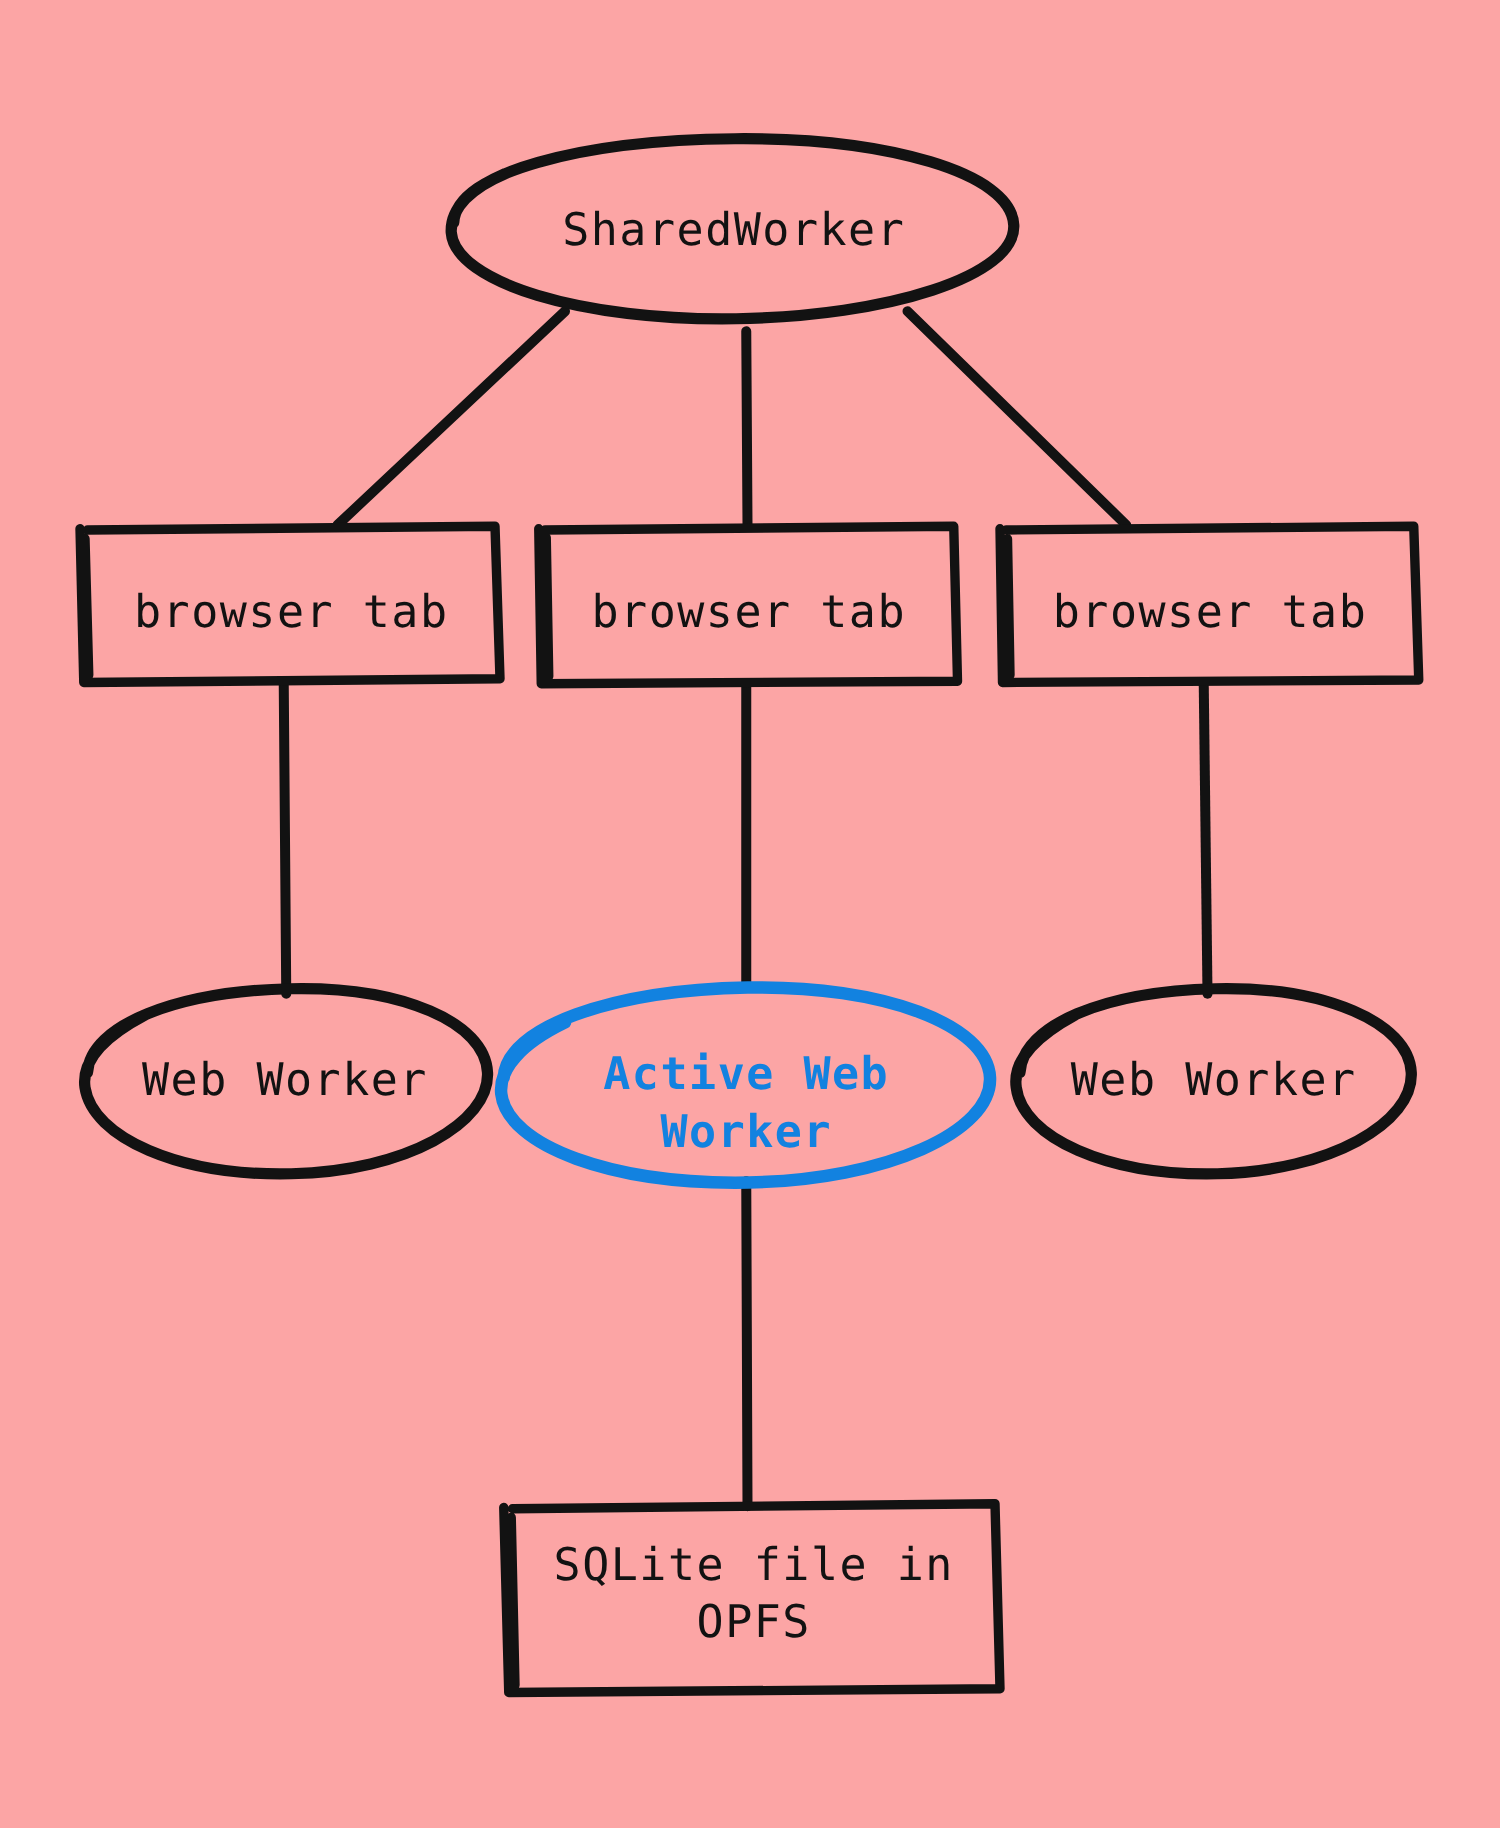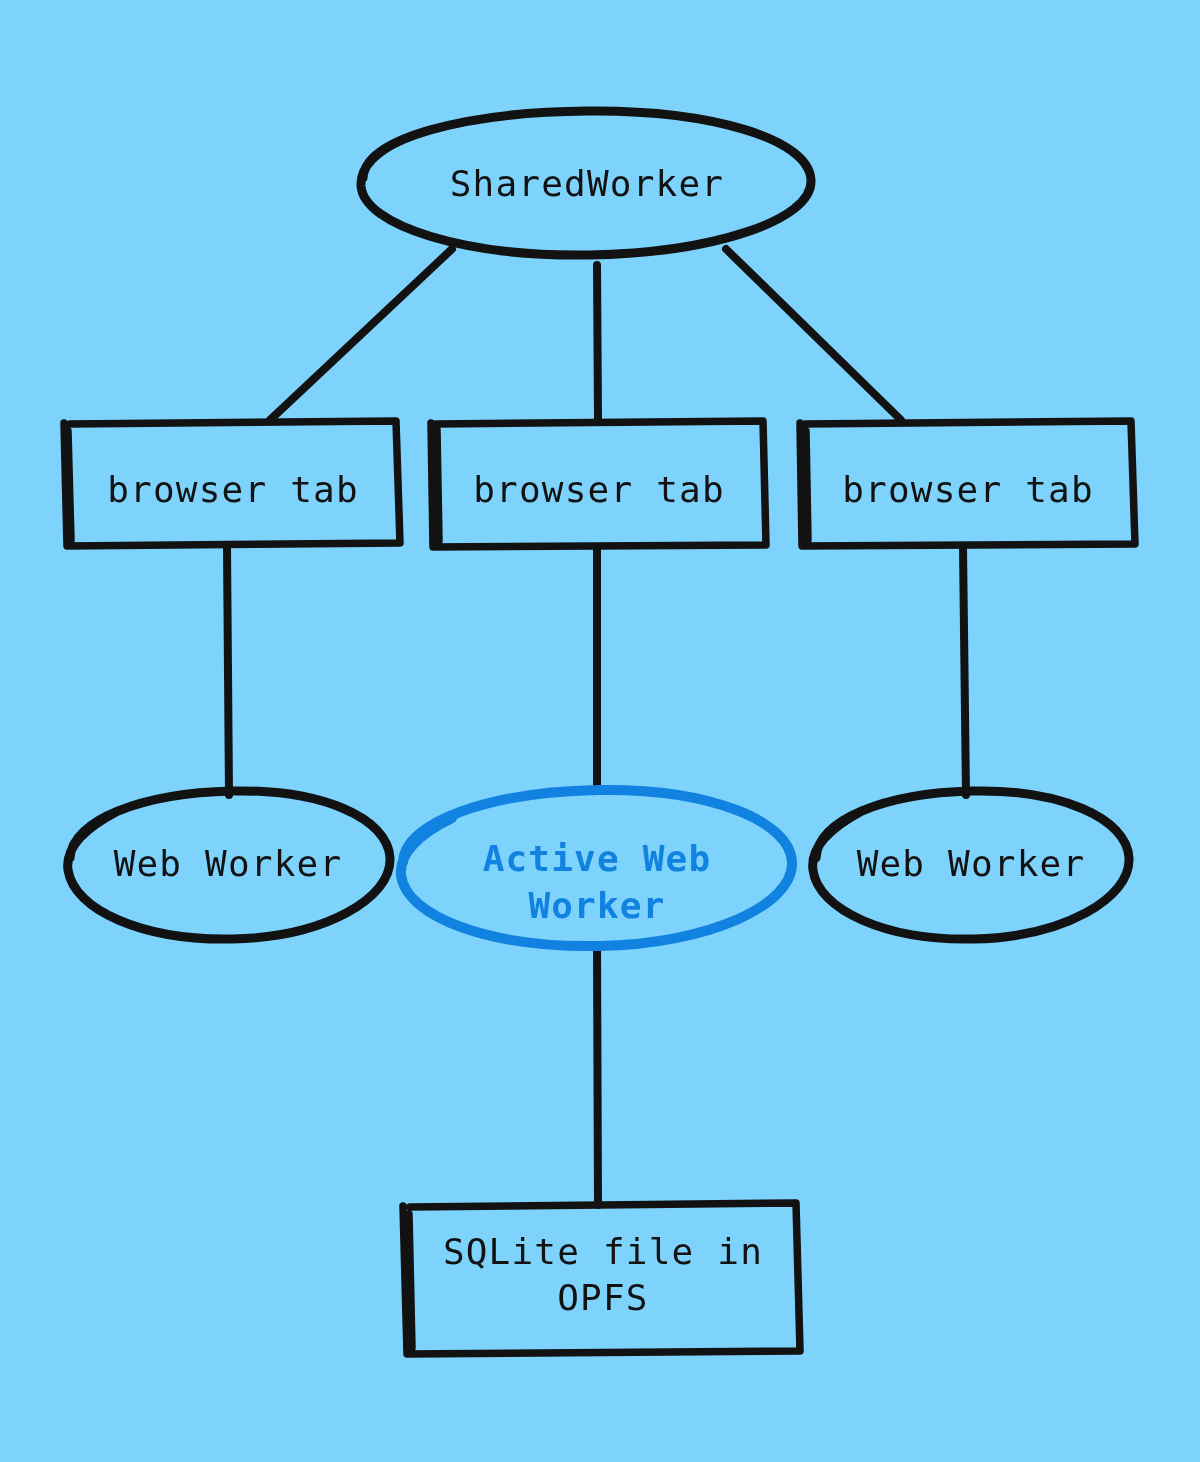--- a/index.html
+++ b/index.html
@@ -11,21 +11,21 @@
   body {
     width: 1200px;
     height: 1462px;
     overflow: hidden;
     font-family: "DejaVu Sans Mono", "Liberation Mono", monospace;
   }
   #diagram-root {
     position: relative;
     width: 1200px;
     height: 1462px;
-    background: #7dd3fc;
+    background: #fca5a5;
   }
   svg.diagram {
     position: absolute;
     inset: 0;
     width: 1200px;
     height: 1462px;
     display: block;
   }
   .shape-stroke {
     fill: none;

